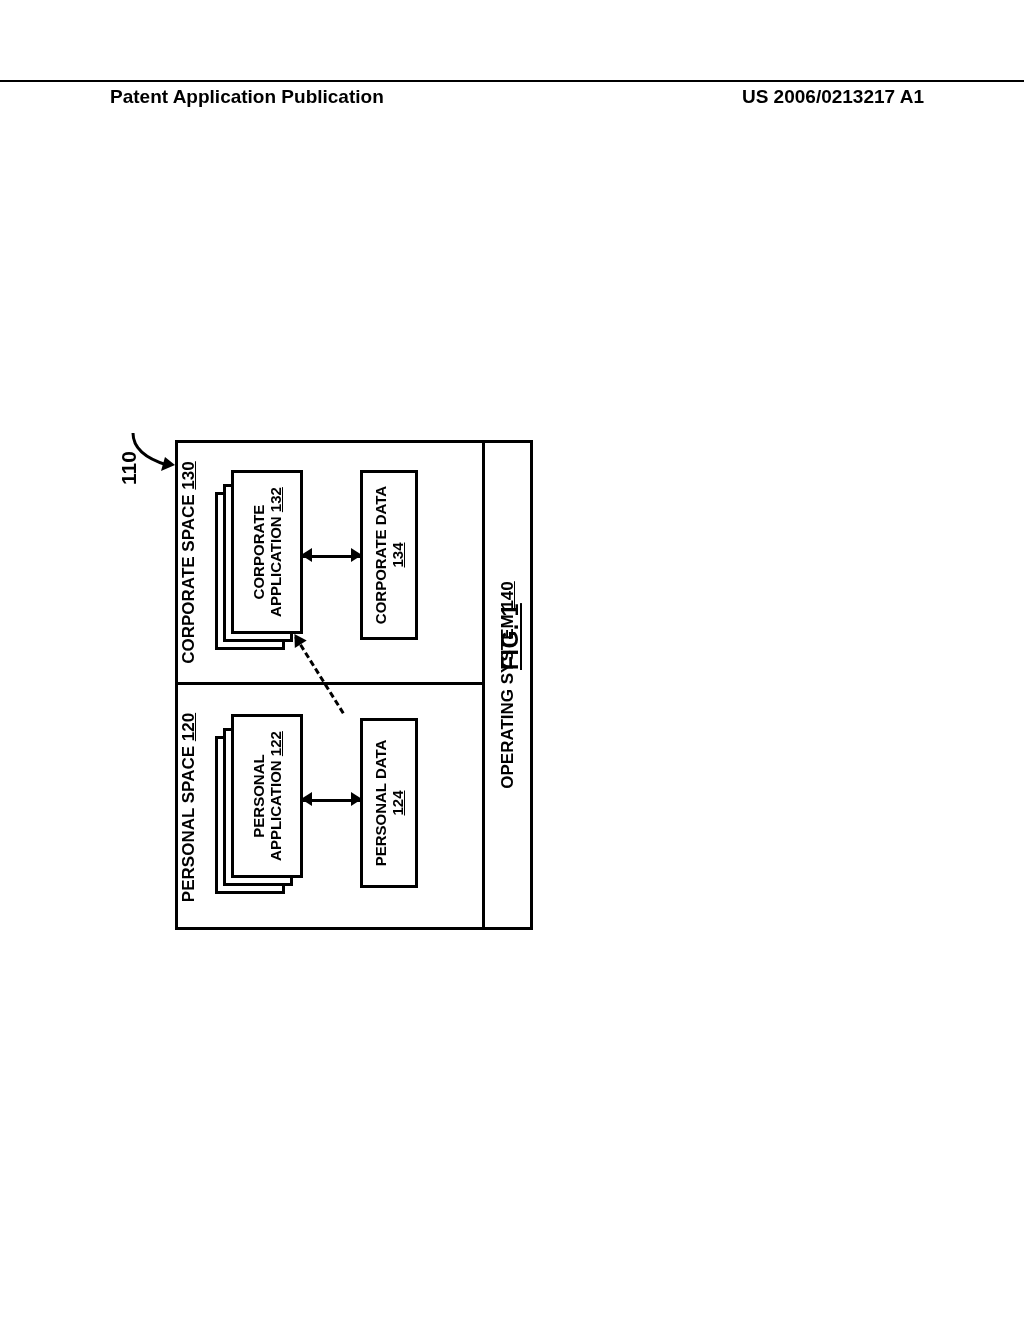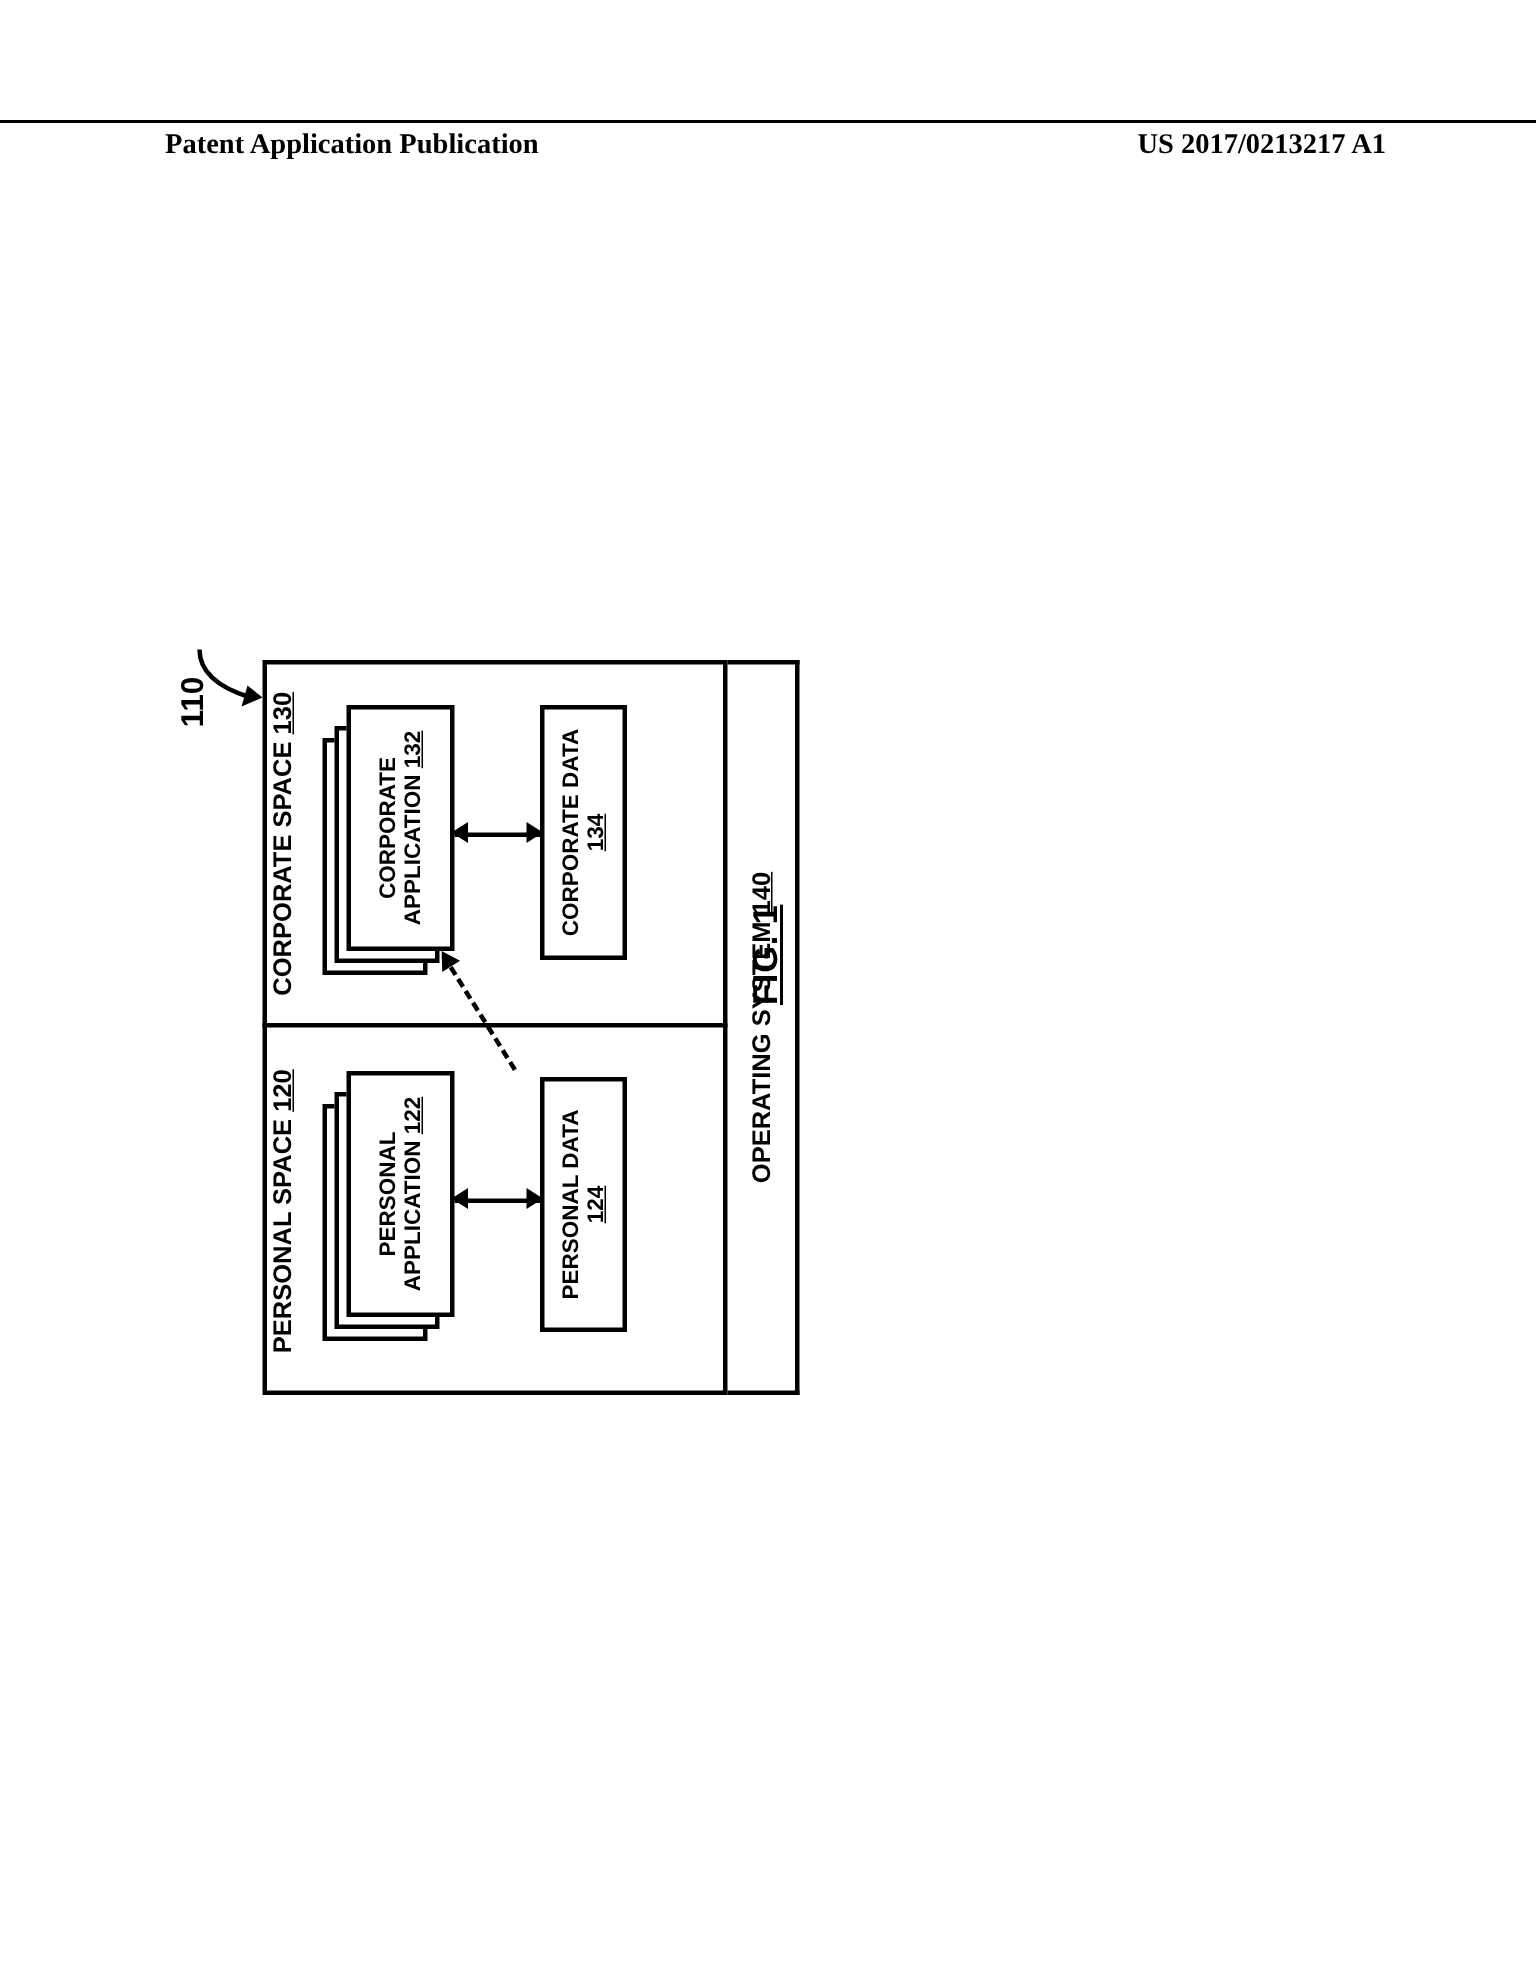--- a/index.html
+++ b/index.html
@@ -21,21 +21,21 @@
     top: 80px;
     left: 0;
     width: 1024px;
     display: flex;
     justify-content: space-between;
     padding: 0 100px 6px 110px;
     box-sizing: border-box;
     font-size: 19px;
     border-top: 2px solid #000;
   }
-  .header > div { padding-top: 4px; font-family: Liberation Serif, serif; }
+  .header > div { padding-top: 4px; }
   .header .left { font-weight: bold; }
   .header .mid { font-weight: normal; }
   .header .right { font-weight: bold; }
 
   .figure-label {
     position: absolute;
     top: 670px;
     left: 497px;
     font-weight: bold;
     font-size: 23px;
@@ -218,21 +218,21 @@
   }
 
 </style>
 </head>
 <body>
 
 <div class="page">
 
   <div class="header">
     <div class="left">Patent Application Publication</div>
-    <div class="right">US 2017/0213217 A1</div>
+    <div class="right">US 2006/0213217 A1</div>
   </div>
 
   <div class="figure-label">FIG. 1</div>
 
   <div class="diagram-rotator" style="top:930px; left:175px;">
     <div class="diagram">
 
       <div class="ref110">110</div>
       <svg class="ref-leader" viewBox="0 0 50 50">
         <path d="M42 6 C 30 6, 18 14, 10 40" fill="none" stroke="#000" stroke-width="3"></path>

